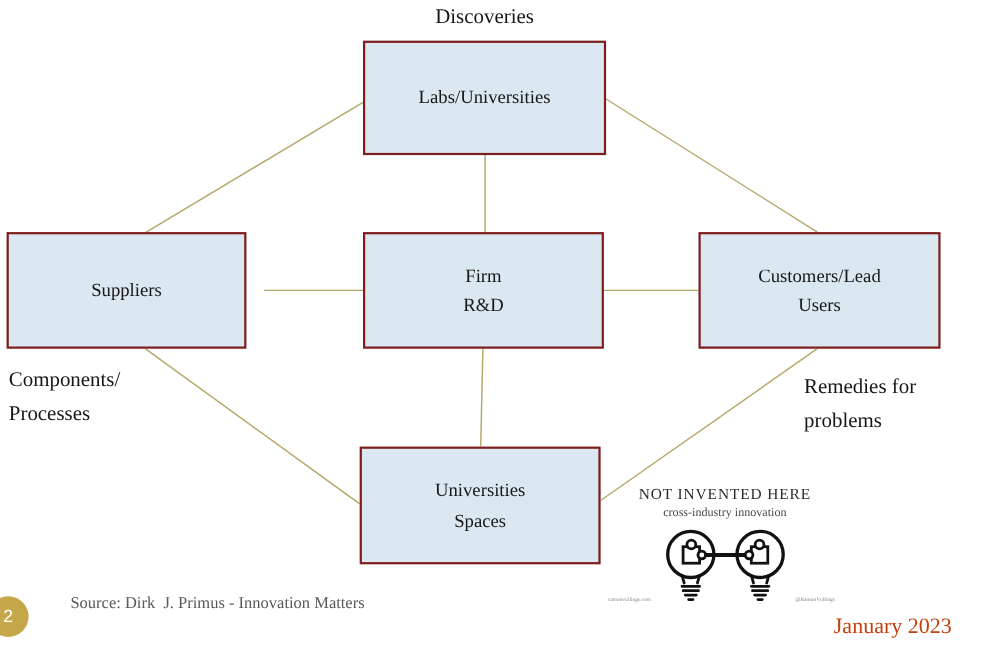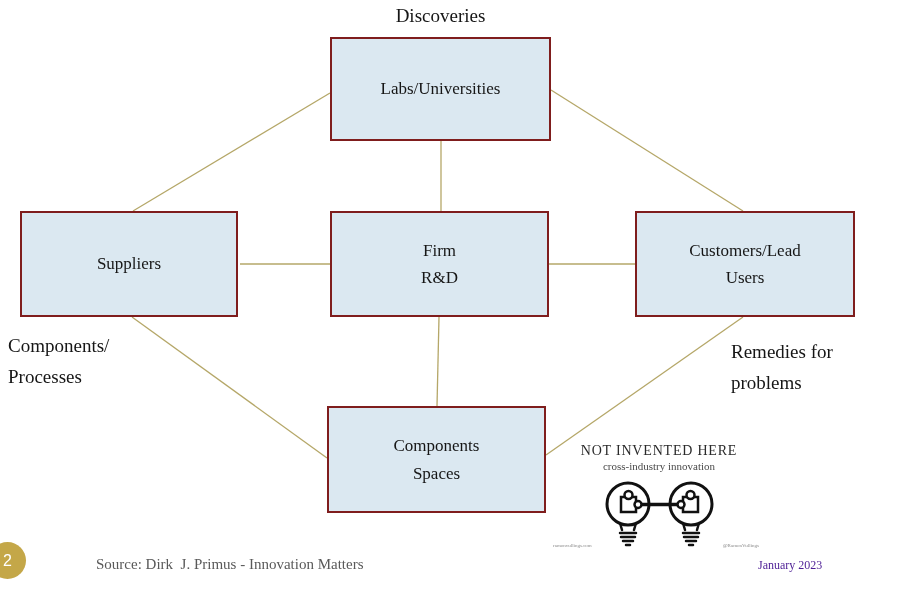--- a/index.html
+++ b/index.html
@@ -5,21 +5,21 @@
   html,body { margin:0; padding:0; background:#ffffff; }
   .canvas { position:relative; width:904px; height:594px; background:#ffffff;
             font-family:"Liberation Serif", serif; overflow:hidden; }
   .connectors { position:absolute; left:0; top:0; width:904px; height:594px; }
 
   .node { position:absolute; background:#dbe8f1; border:2px solid #7f1d1d;
           display:flex; align-items:center; justify-content:center; box-sizing:border-box;
           text-align:center; font-size:17px; color:#161616; }
   .node span { white-space:pre-line; line-height:1.6; }
   .node-labs        { left:330px; top:37px;  width:221px; height:104px; }
-  .node-suppliers   { left:20px;  top:211px; width:218px; height:106px; }
+  .node-suppliers   { left:6px;  top:211px; width:218px; height:106px; }
   .node-firm        { left:330px; top:211px; width:219px; height:106px; }
   .node-customers   { left:635px; top:211px; width:220px; height:106px; }
   .node-neighboring { left:327px; top:406px; width:219px; height:107px; }
 
   .annot { position:absolute; font-size:19px; color:#161616; white-space:pre-line; line-height:1.62; }
   .annot-discoveries { left:330px; top:1px;  width:221px; text-align:center; }
   .annot-components  { left:8px;   top:331px; }
   .annot-remedies    { left:731px; top:337px; }
   .annot-quote       { left:317px; top:526px; width:239px; text-align:center; font-size:18px; }
 
@@ -29,22 +29,22 @@
   .nih-sub   { text-align:center; font-size:11px; color:#4a4a4a; margin-top:1px; }
   .nih-bulbs { display:block; margin:4px auto 0; }
   .nih-credit { position:absolute; top:100px; font-size:5px; color:#8a8a8a; }
   .nih-credit-left  { left:0; }
   .nih-credit-right { right:6px; }
 
   .page-badge { position:absolute; left:-11px; top:542px; width:37px; height:37px;
                 border-radius:50%; background:#c4a748; color:#ffffff;
                 display:flex; align-items:center; justify-content:center;
                 font-family:"Liberation Sans", sans-serif; font-size:16px; }
-  .footer-source { position:absolute; left:64px; top:556px; font-size:15px; color:#595959; white-space:pre;margin-left:32px; }
-  .footer-date   { position:absolute; left:758px; top:558px; font-size:12px; color:#4c1d95; }
+  .footer-source { position:absolute; left:64px; top:541px; font-size:15px; color:#595959; white-space:pre; }
+  .footer-date   { position:absolute; left:758px; top:558px; font-size:20px; color:#c2410c; }
 </style>
 </head>
 <body>
 
 <div class="canvas">
 
   <svg class="connectors" viewBox="0 0 904 594" xmlns="http://www.w3.org/2000/svg">
     <g stroke="#b5a768" stroke-width="1.3">
       <line x1="330" y1="93" x2="133" y2="211"></line>
       <line x1="551" y1="90" x2="743" y2="211"></line>
@@ -71,21 +71,21 @@
     <span>Firm
 R&amp;D</span>
   </div>
 
   <div class="node node-customers">
     <span>Customers/Lead
 Users</span>
   </div>
 
   <div class="node node-neighboring">
-    <span>Components
+    <span>Universities
 Spaces</span>
   </div>
 
   <div class="annot annot-components">Components/
 Processes</div>
 
   <div class="annot annot-remedies">Remedies for
 problems</div>
 
 

